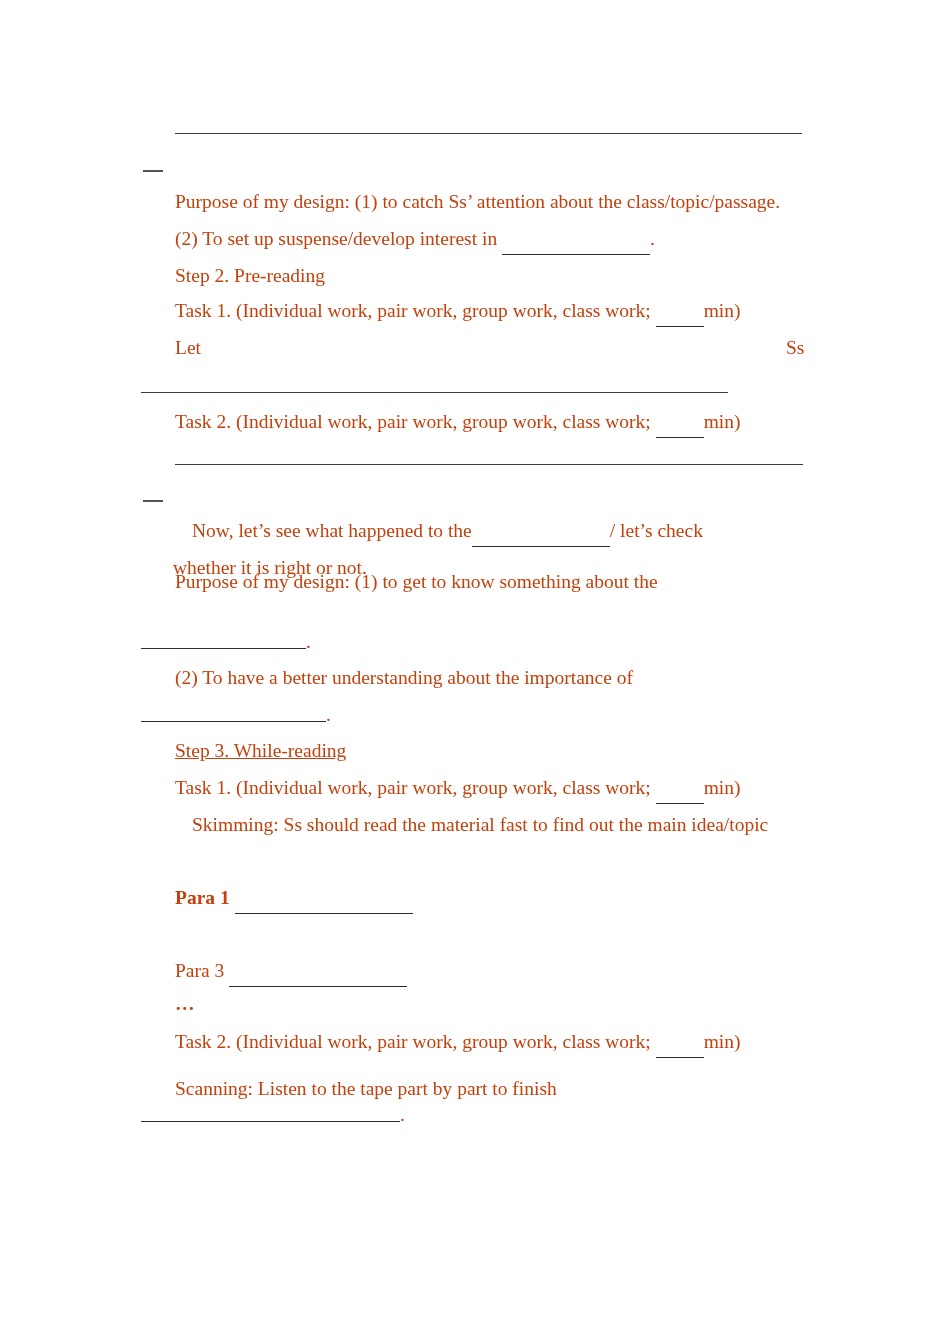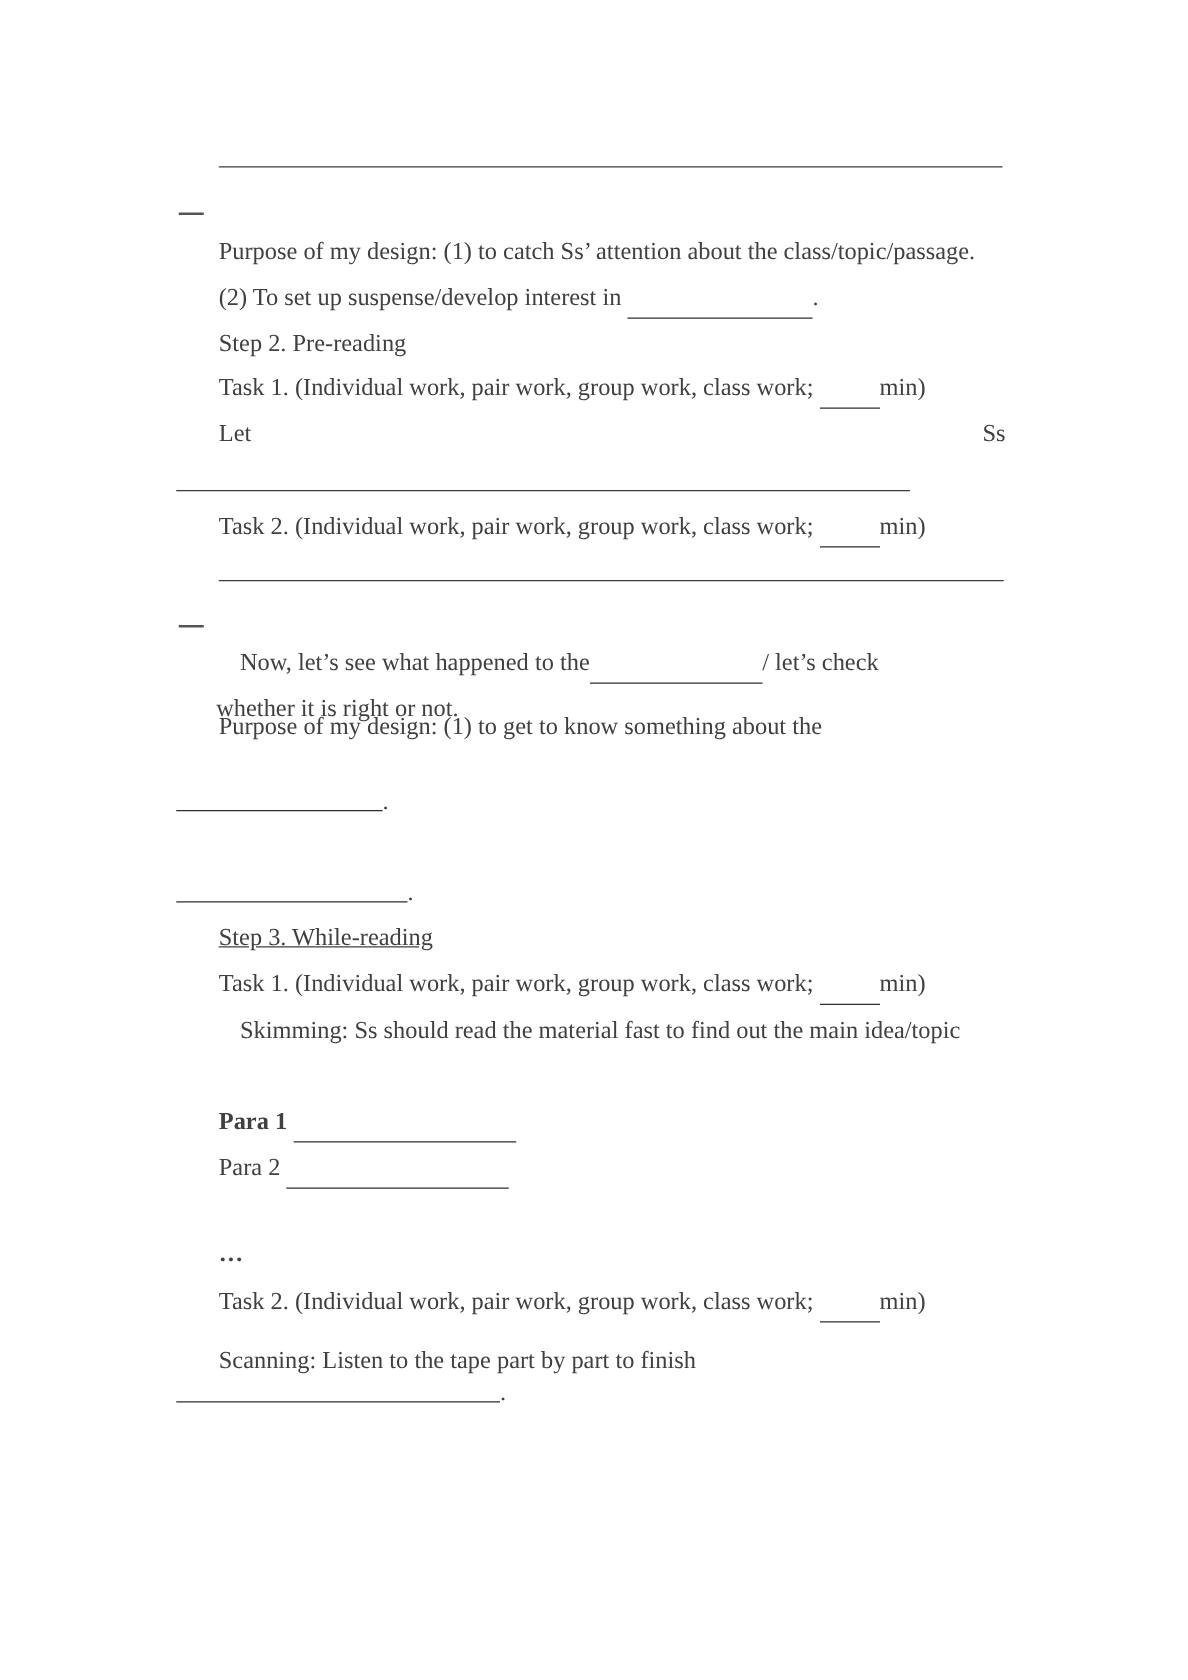--- a/index.html
+++ b/index.html
@@ -17,21 +17,21 @@
     overflow: hidden;
     font-family: "Liberation Serif", "DejaVu Serif", serif;
     color: #1a1a1a;
   }
 
   
   .line {
     position: absolute;
     font-size: 19.5px;
     line-height: 24px;
-    color: #404040;
+    color: #c2410c;
     white-space: nowrap;
   }
 
   
   .rule {
     position: absolute;
     height: 0;
     border-top: 1.4px solid #3b3b3b;
   }
 
@@ -98,38 +98,39 @@
 
   <div class="line" style="left:192px; top:519px;">
     <span>Now,   let’s   see   what   happened   to   the</span><span class="blank" style="width:138px;">&nbsp;</span><span>/   let’s   check</span>
   </div>
   <div class="line" style="left:173px; top:556px;">whether  it  is  right  or  not.</div>
 
   <div class="line" style="left:175px; top:570px;">Purpose   of   my   design:   (1)   to   get   to   know   something   about   the</div>
   <div class="blank-abs" style="left:141px; top:648px; width:165px;"></div>
   <div class="line" style="left:306px; top:630px;">.</div>
 
+  <div class="line" style="left:175px; top:666px;">(2)    To    have    a    better    understanding    about    the    importance    of</div>
   <div class="blank-abs" style="left:141px; top:721px; width:185px;"></div>
   <div class="line" style="left:326px; top:703px;">.</div>
 
   <div class="line" style="left:175px; top:739px;text-decoration:underline;">Step  3.  While-reading</div>
 
   <div class="line" style="left:175px; top:776px;">
     <span>Task  1.  (Individual work,  pair  work,  group  work,  class  work;</span>
     <span class="blank" style="width:48px;">&nbsp;</span><span>min)</span>
   </div>
 
   <div class="line" style="left:192px; top:813px;">Skimming: Ss  should  read the material fast to find out  the  main  idea/topic</div>
 
   <div class="line" style="left:175px; top:886px;font-weight:bold;">
     <span>Para 1</span>
     <span class="blank" style="width:178px;">&nbsp;</span>
   </div>
-  <div class="line" style="left:175px; top:923px;">
-    <span>Para 2</span>
+  <div class="line" style="left:175px; top:959px;">
+    <span>Para 3</span>
     <span class="blank" style="width:178px;">&nbsp;</span>
   </div>
 
   <div class="line dots" style="left:175px; top:992px;">…</div>
 
   <div class="line" style="left:175px; top:1030px;">
     <span>Task  2.  (Individual work,  pair  work,  group  work,  class  work;</span>
     <span class="blank" style="width:48px;">&nbsp;</span><span>min)</span>
   </div>
 

